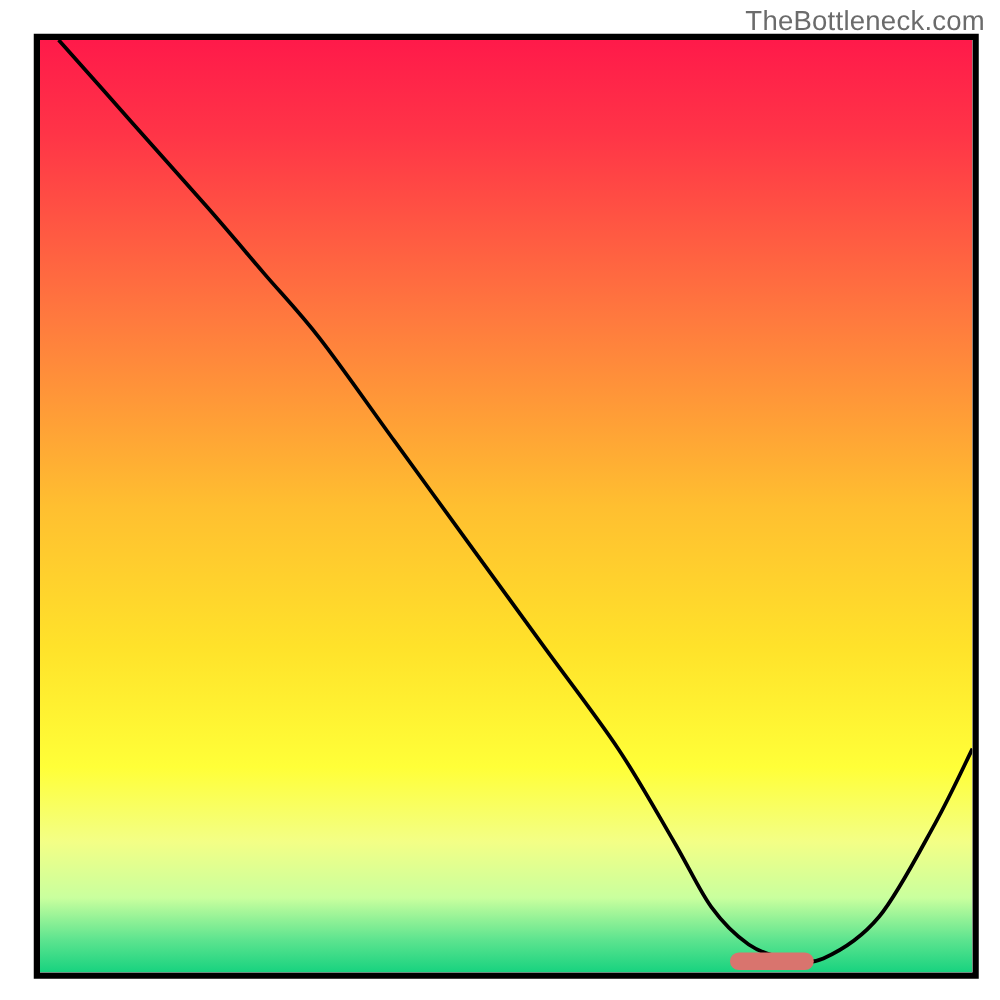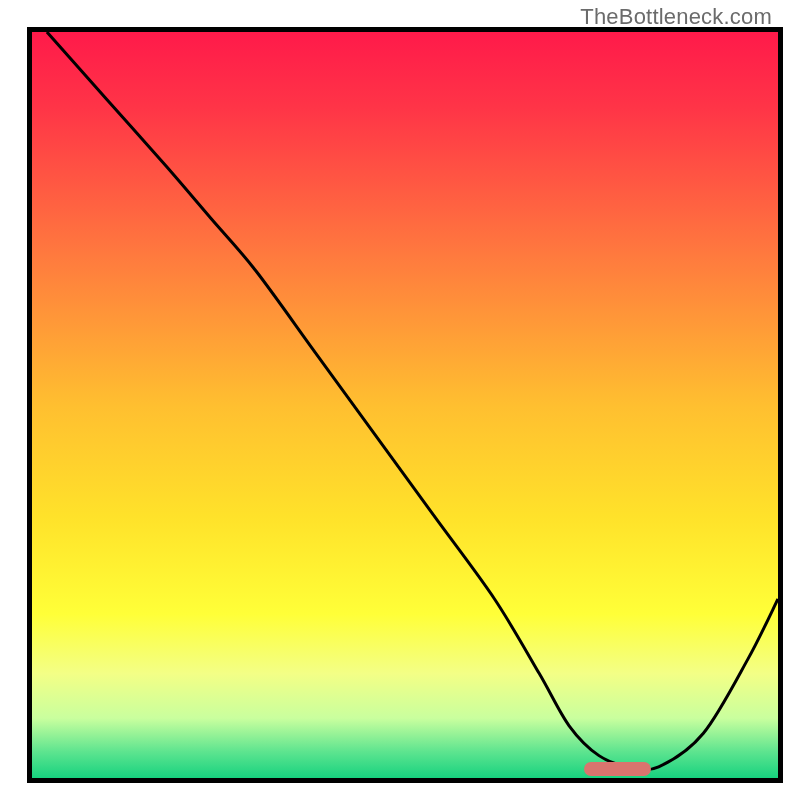--- a/index.html
+++ b/index.html
@@ -11,21 +11,21 @@
     font-family: Arial, Helvetica, sans-serif;
   }
   .container {
     position: relative;
     width: 800px;
     height: 800px;
   }
   .watermark {
     position: absolute;
     top: 4px;
-    right: 28px;
+    right: 12px;
     color: #6b6b6b;
     font-size: 22px;
     letter-spacing: 0.2px;
     font-weight: 400;
     user-select: none;
   }
   .plot-frame {
     position: absolute;
     left: 27px;
     top: 27px;

